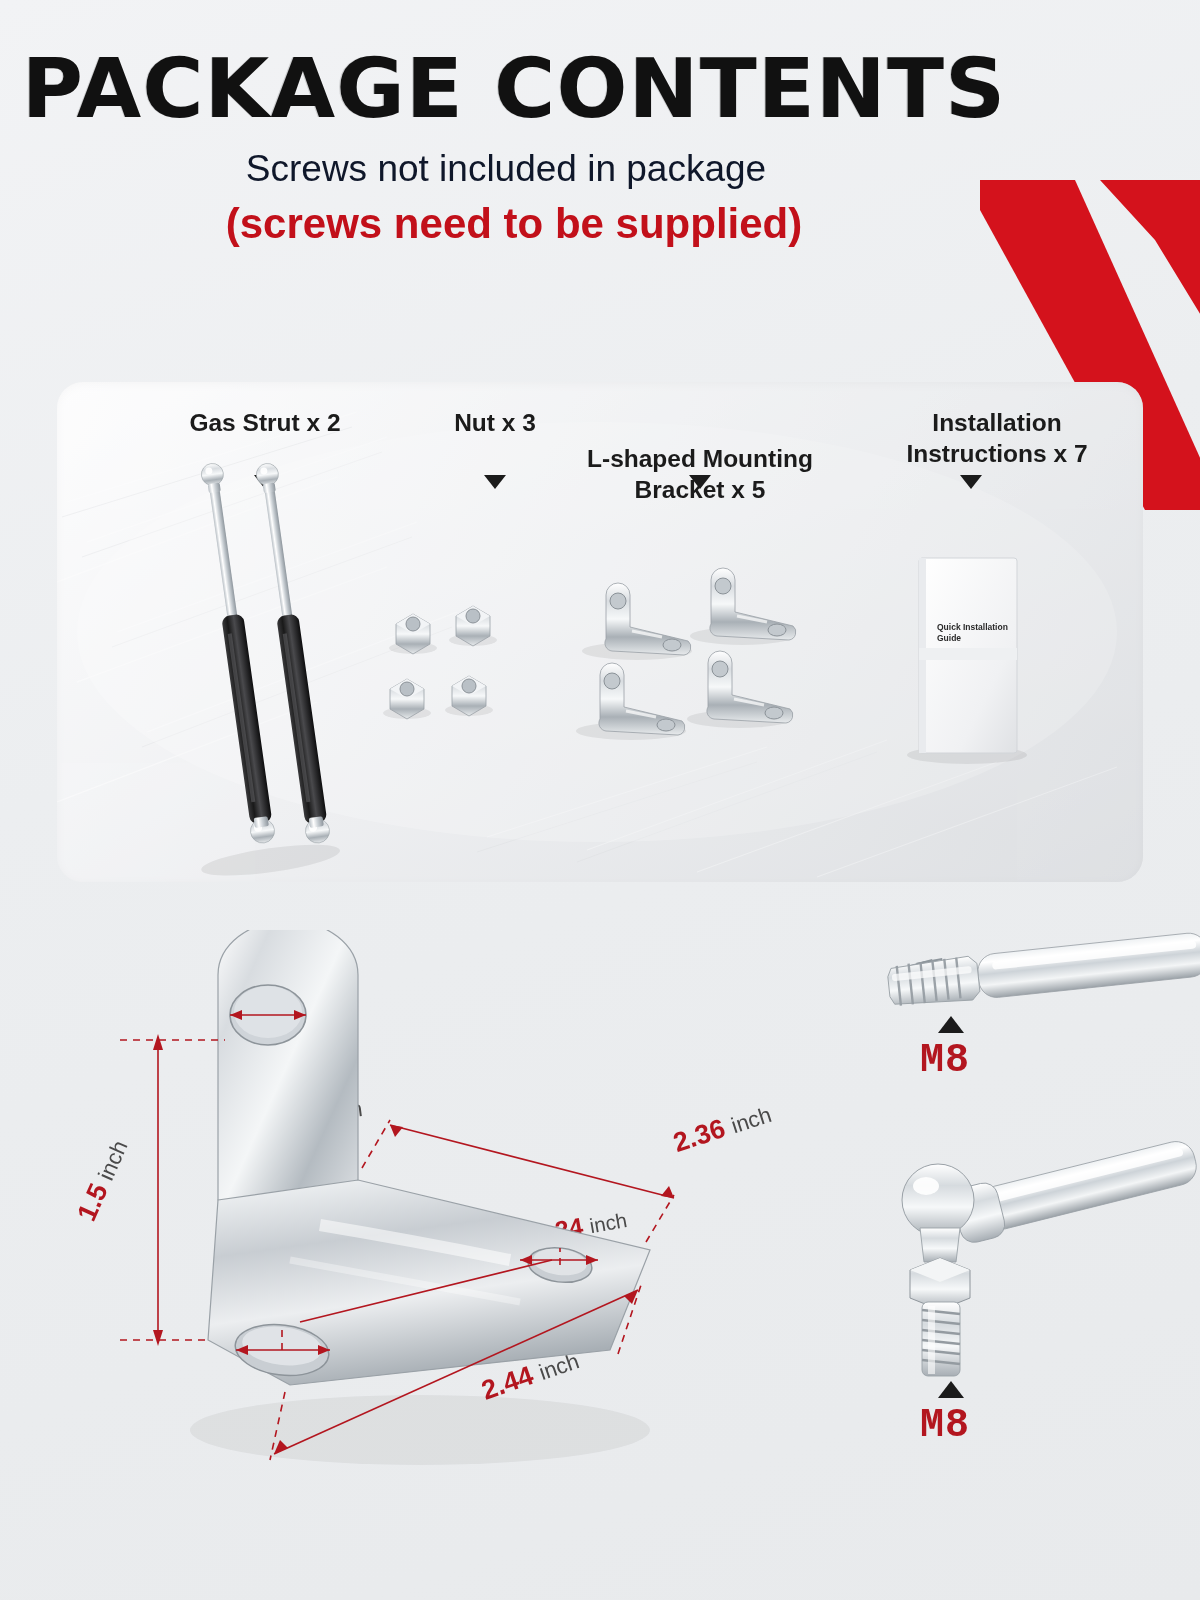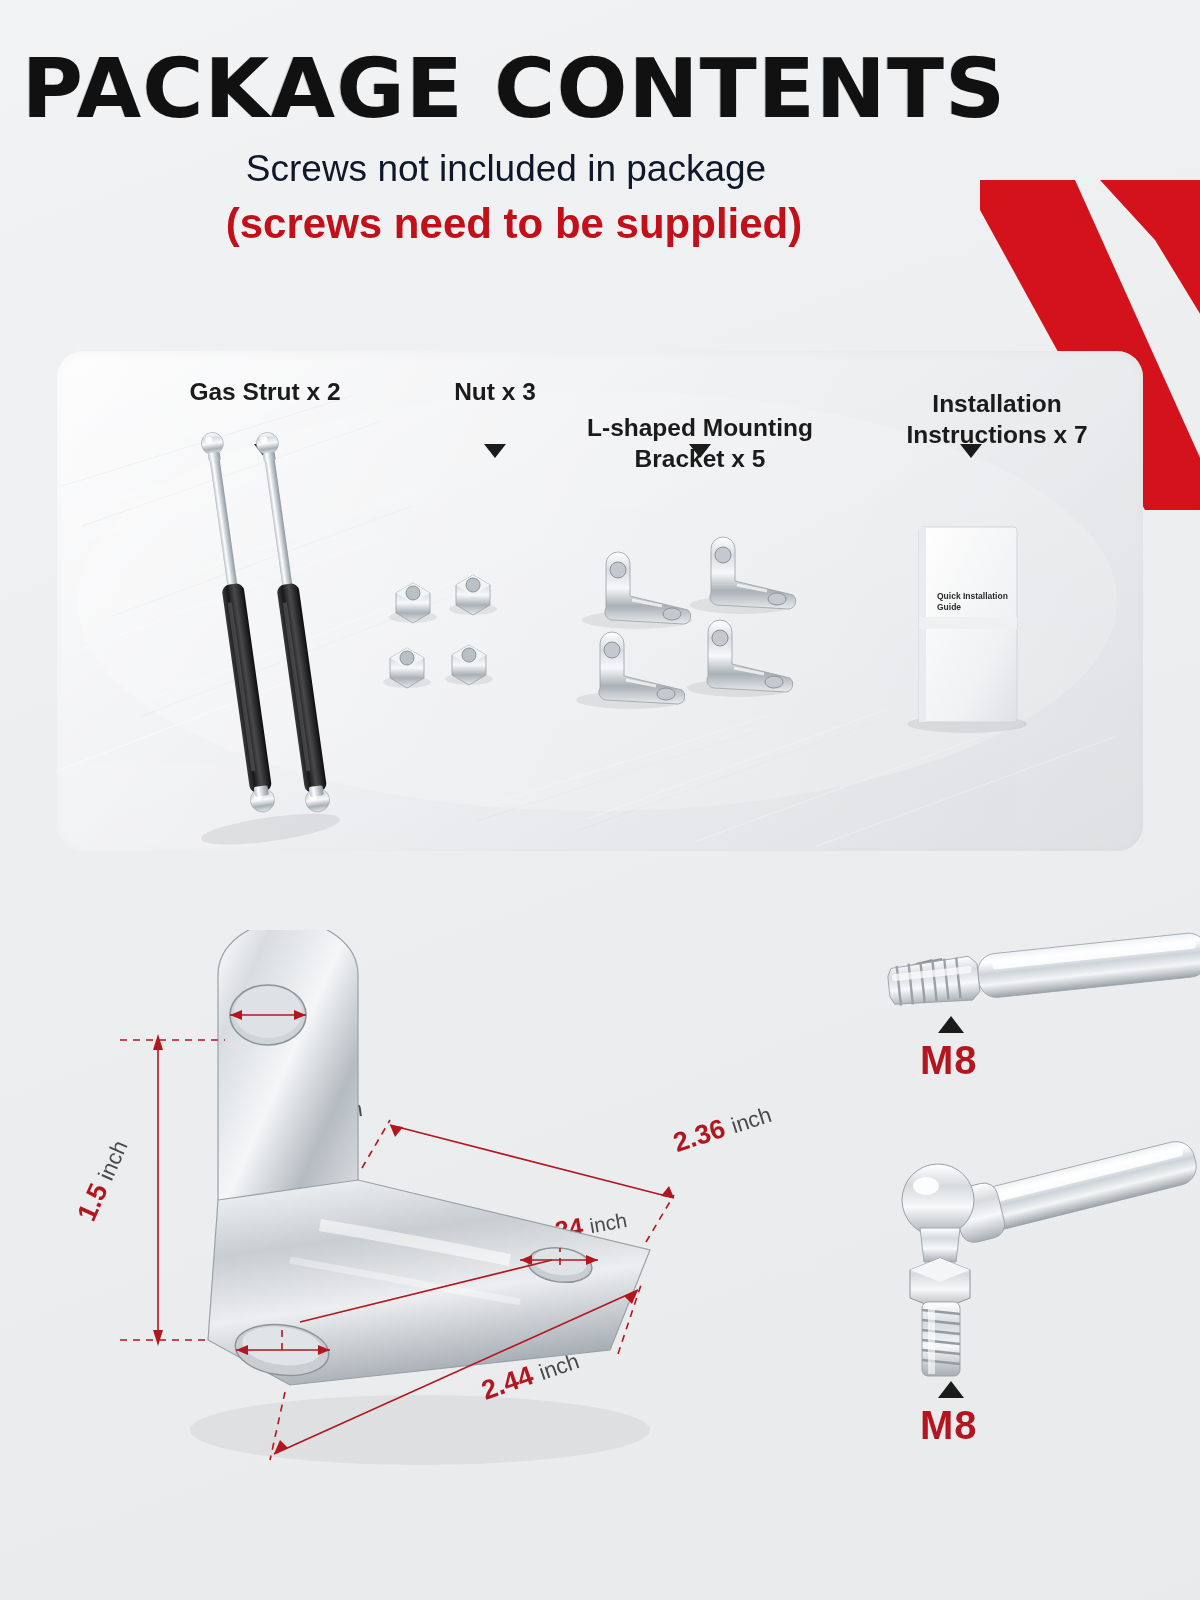--- a/index.html
+++ b/index.html
@@ -59,21 +59,21 @@
     right: -10px;
     width: 230px;
     height: 330px;
     z-index: 2;
   }
 
   
   .panel {
     position: absolute;
     left: 57px;
-    top: 351px;
+    top: 382px;
     width: 1086px;
     height: 500px;
     border-radius: 26px;
     overflow: hidden;
     background:
       linear-gradient(115deg, #fbfbfc 0%, #f0f1f3 35%, #e7e9eb 70%, #dfe1e4 100%);
     box-shadow: 0 2px 10px rgba(0,0,0,0.06) inset;
     z-index: 3;
   }
   .panel .scratches {
@@ -104,21 +104,21 @@
     font-weight: 700;
     white-space: nowrap;
   }
   .dim-label .unit {
     font-weight: 400;
     font-size: 0.82em;
     color: #4a4a4a;
   }
   .m8 {
     position: absolute;
-    font-family: Liberation Sans, sans-serif;
+    font-family: Liberation Mono, monospace;
     font-weight: 900;
     font-size: 40px;
     color: #b3161f;
     letter-spacing: 1px;
   }
   .m8-caret {
     position: absolute;
     width: 0; height: 0;
     border-left: 13px solid transparent;
     border-right: 13px solid transparent;
@@ -187,21 +187,21 @@
     <span>Nut x 3</span>
   </div>
   <div class="caret" style="left:427px; top:93px;"></div>
 
   <div class="col-head" style="left:478px; top:26px; width:330px;margin-top:36px;">
     <span>L-shaped Mounting</span><br>
     <span>Bracket x 5</span>
   </div>
   <div class="caret" style="left:632px; top:93px;"></div>
 
-  <div class="col-head" style="left:790px; top:26px; width:300px;margin-top:12px;">
+  <div class="col-head" style="left:790px; top:26px; width:300px;">
     <span>Installation</span><br>
     <span>Instructions x 7</span>
   </div>
   <div class="caret" style="left:903px; top:93px;"></div>
 
   <svg class="layer" width="1086" height="500" viewBox="0 0 1086 500">
     <defs>
       <linearGradient id="chrome" x1="0" y1="0" x2="0" y2="1">
         <stop offset="0%" stop-color="#ffffff"></stop>
         <stop offset="25%" stop-color="#d9dde1"></stop>

